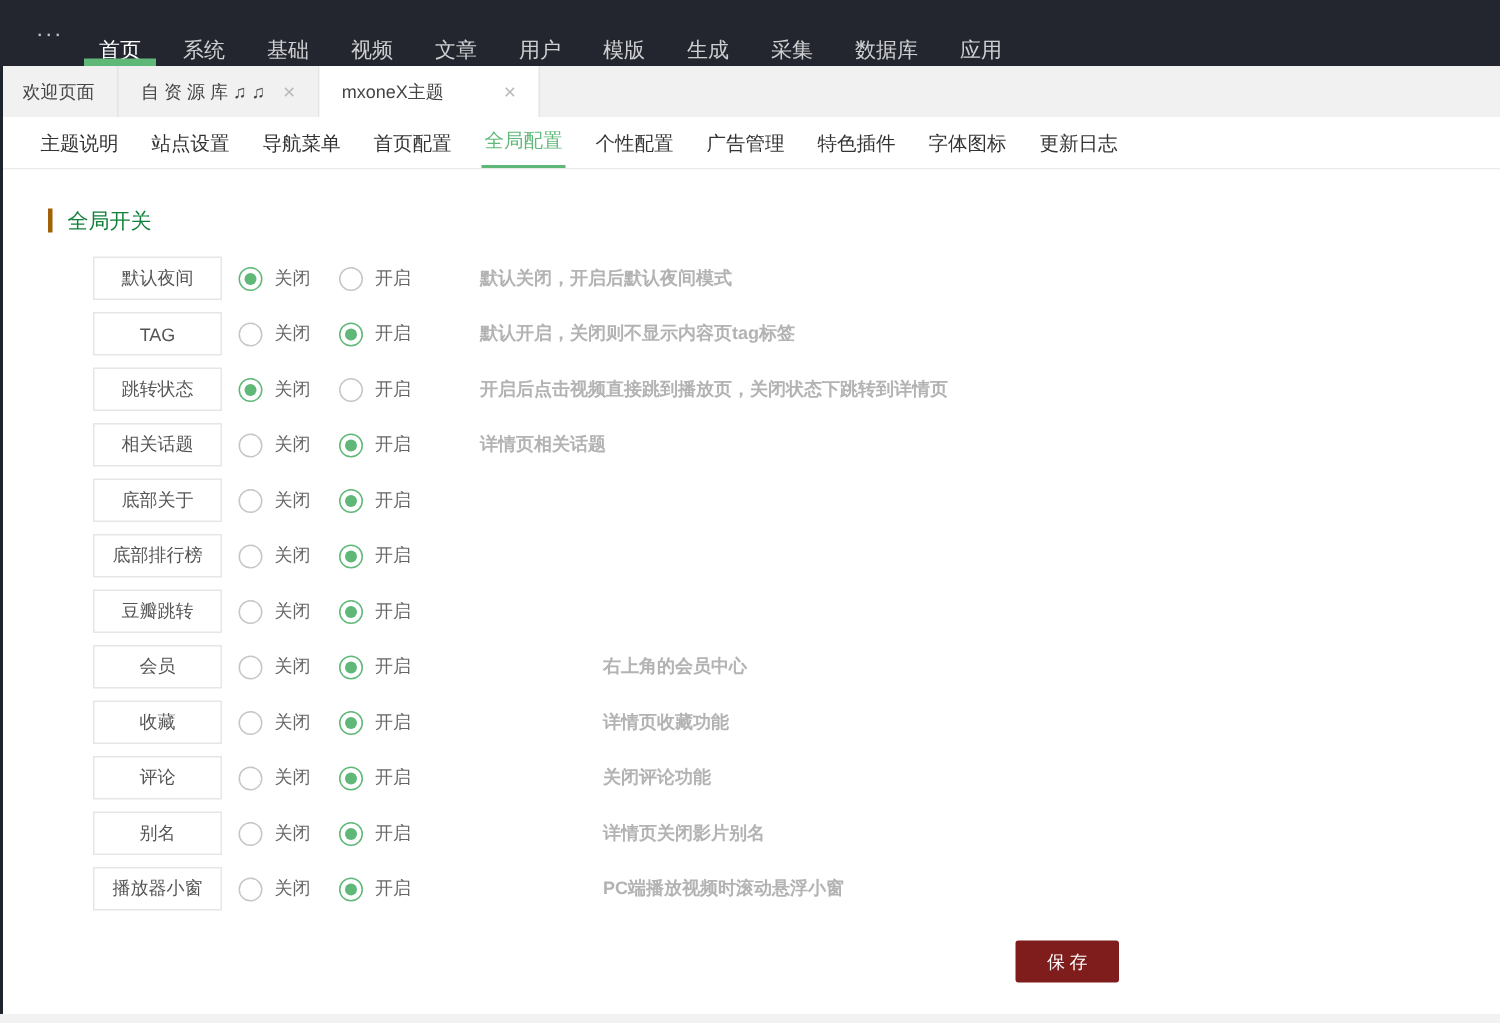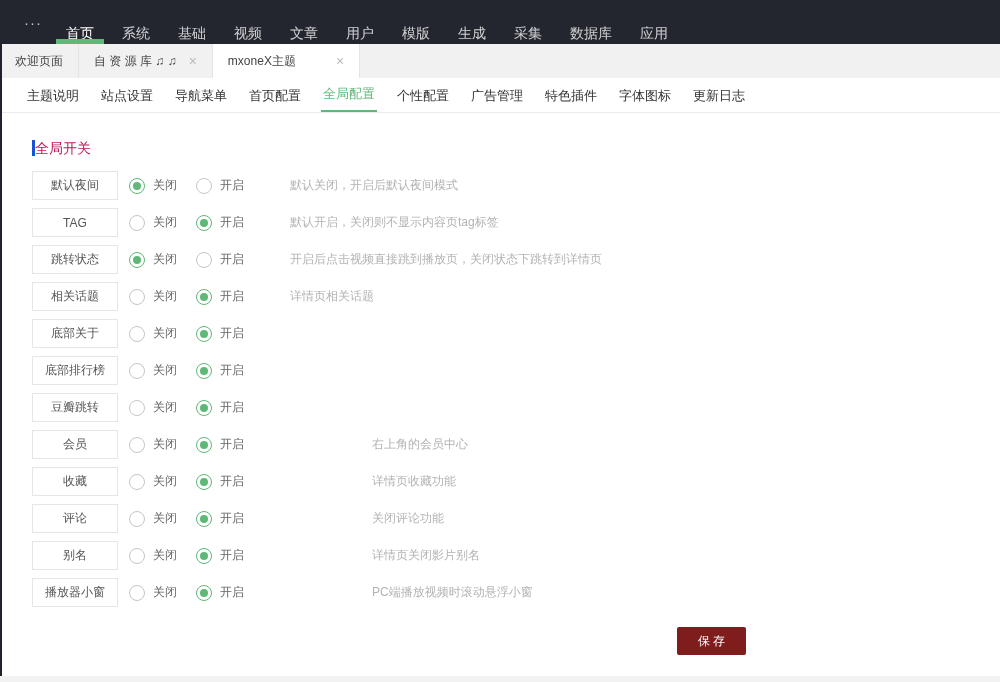--- a/index.html
+++ b/index.html
@@ -22,30 +22,30 @@
 
   
   .subtabs { height:35px; background:#ffffff; display:flex; align-items:flex-end; padding-left:16px; border-bottom:1px solid #ebebeb; }
   .subtab { line-height:33px; padding:0 2px; margin:0 9px; font-size:13px; color:#333; cursor:pointer; white-space:nowrap; }
   .subtab.active { color:#5FB878; border-bottom:2px solid #5FB878; }
 
   
   .content { background:#ffffff; height:563px; padding-left:32px; position:relative; }
   .left-edge { position:absolute; left:0; top:44px; height:632px; width:2px; background:#1f232b; z-index:5; }
   .section-title { padding:26px 0 14px 0; }
-  .section-title .bar-text { border-left:3px solid #1d4ed8; font-size:14px; color:#be185d; line-height:16px; display:inline-block; }
+  .section-title .bar-text { border-left:3px solid #a16207; padding-left:10px; font-size:14px; color:#15803d; line-height:16px; display:inline-block; }
 
   .row { display:flex; align-items:center; height:29px; margin-bottom:8px; }
-  .row-label { width:86px; height:29px; border:1px solid #e6e6e6; background:#fff; display:flex; align-items:center; justify-content:center; font-size:12px; color:#555; margin-right:11px; }
+  .row-label { width:86px; height:29px; border:1px solid #e6e6e6; background:#fff; display:flex; align-items:center; justify-content:center; font-size:12px; color:#555; margin-right:11px;margin-left:30px; }
   .radio-group { display:flex; align-items:center; width:52px; margin-right:15px; cursor:pointer; }
   .radio { width:16px; height:16px; border-radius:50%; border:1px solid #c6c6c6; background:#fff; margin-right:8px; position:relative; flex:none; }
   .radio.checked { border-color:#5FB878; }
   .radio.checked::after { content:""; position:absolute; left:3px; top:3px; width:8px; height:8px; border-radius:50%; background:#5FB878; }
   .radio-label { font-size:12px; color:#666; white-space:nowrap; }
-  .desc { font-size:12px; color:#b3b3b3; margin-left:27px; white-space:nowrap; }
+  .desc { font-size:12px; color:#b3b3b3; margin-left:27px; white-space:nowrap;font-weight:bold; }
   .desc.far { margin-left:109px; }
   .desc:empty { display:none; }
 
   .save-btn { display:block; margin:20px 0 0 645px; width:69px; height:28px; background:#7f1d1d; color:#fff; border:none; border-radius:2px; font-size:12px; letter-spacing:3px; padding-left:3px; cursor:pointer; font-family:Liberation Serif, serif; }
 </style>
 </head>
 <body>
 
 <div class="page">
 

